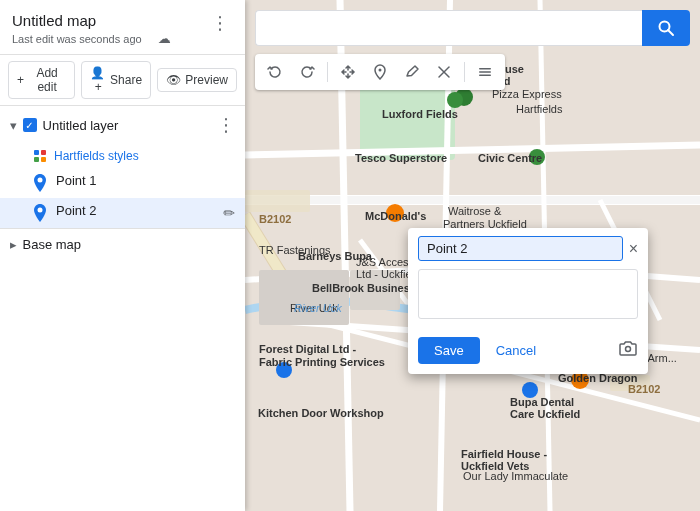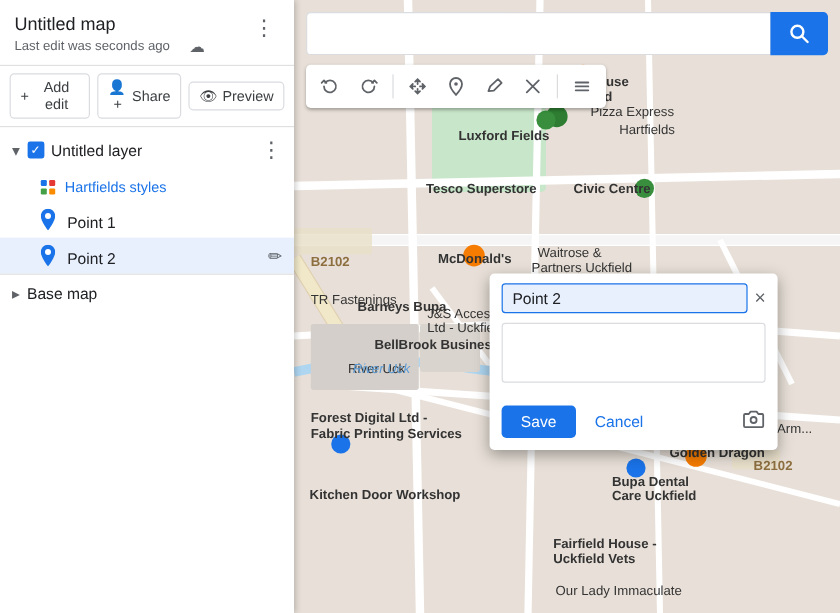--- a/index.html
+++ b/index.html
@@ -145,21 +145,21 @@
 
     .point-item {
       display: flex;
       align-items: center;
       padding: 5px 10px 5px 32px;
       justify-content: space-between;
       cursor: pointer;
     }
     .point-left {
       display: flex;
-      align-items: flex-end;
+      align-items: flex-start;
       gap: 8px;
     }
     .point-icon {
       width: 16px; height: 20px;
       display: flex; align-items: center; justify-content: center;
     }
     .point-label {
       font-size: 13px;
       color: #202124;
     }
@@ -412,21 +412,21 @@
   <div class="map-label" style="top:302px; left:294px; color:#5b9bd5; font-style:italic;">River Uck</div>
   <div class="map-label poi" style="top:343px; left:259px">Forest Digital Ltd -</div>
   <div class="map-label poi" style="top:356px; left:259px">Fabric Printing Services</div>
   <div class="map-label poi" style="top:407px; left:258px">Kitchen Door Workshop</div>
   <div class="map-label" style="top:335px; left:464px">Uckfield Police S...</div>
   <div class="map-label poi" style="top:372px; left:558px">Golden Dragon</div>
   <div class="map-label poi" style="top:396px; left:510px">Bupa Dental</div>
   <div class="map-label poi" style="top:408px; left:510px">Care Uckfield</div>
   <div class="map-label poi" style="top:448px; left:461px">Fairfield House -</div>
   <div class="map-label poi" style="top:460px; left:461px">Uckfield Vets</div>
-  <div class="map-label" style="top:487px; left:463px">Our Lady Immaculate</div>
+  <div class="map-label" style="top:470px; left:463px">Our Lady Immaculate</div>
   <div class="map-label" style="top:352px; left:620px">Alma Arm...</div>
   <div class="map-label" style="top:213px; left:259px; font-weight:bold; color:#8d6e3f;">B2102</div>
   <div class="map-label" style="top:383px; left:628px; font-weight:bold; color:#8d6e3f;">B2102</div>
   <div class="map-label" style="top:12px; left:530px; color:#f57c00; font-weight:bold;">Cafe 212</div>
 </div>
 
 <div id="sidebar">
 
   <div id="map-header">
     <div id="map-title-area">

